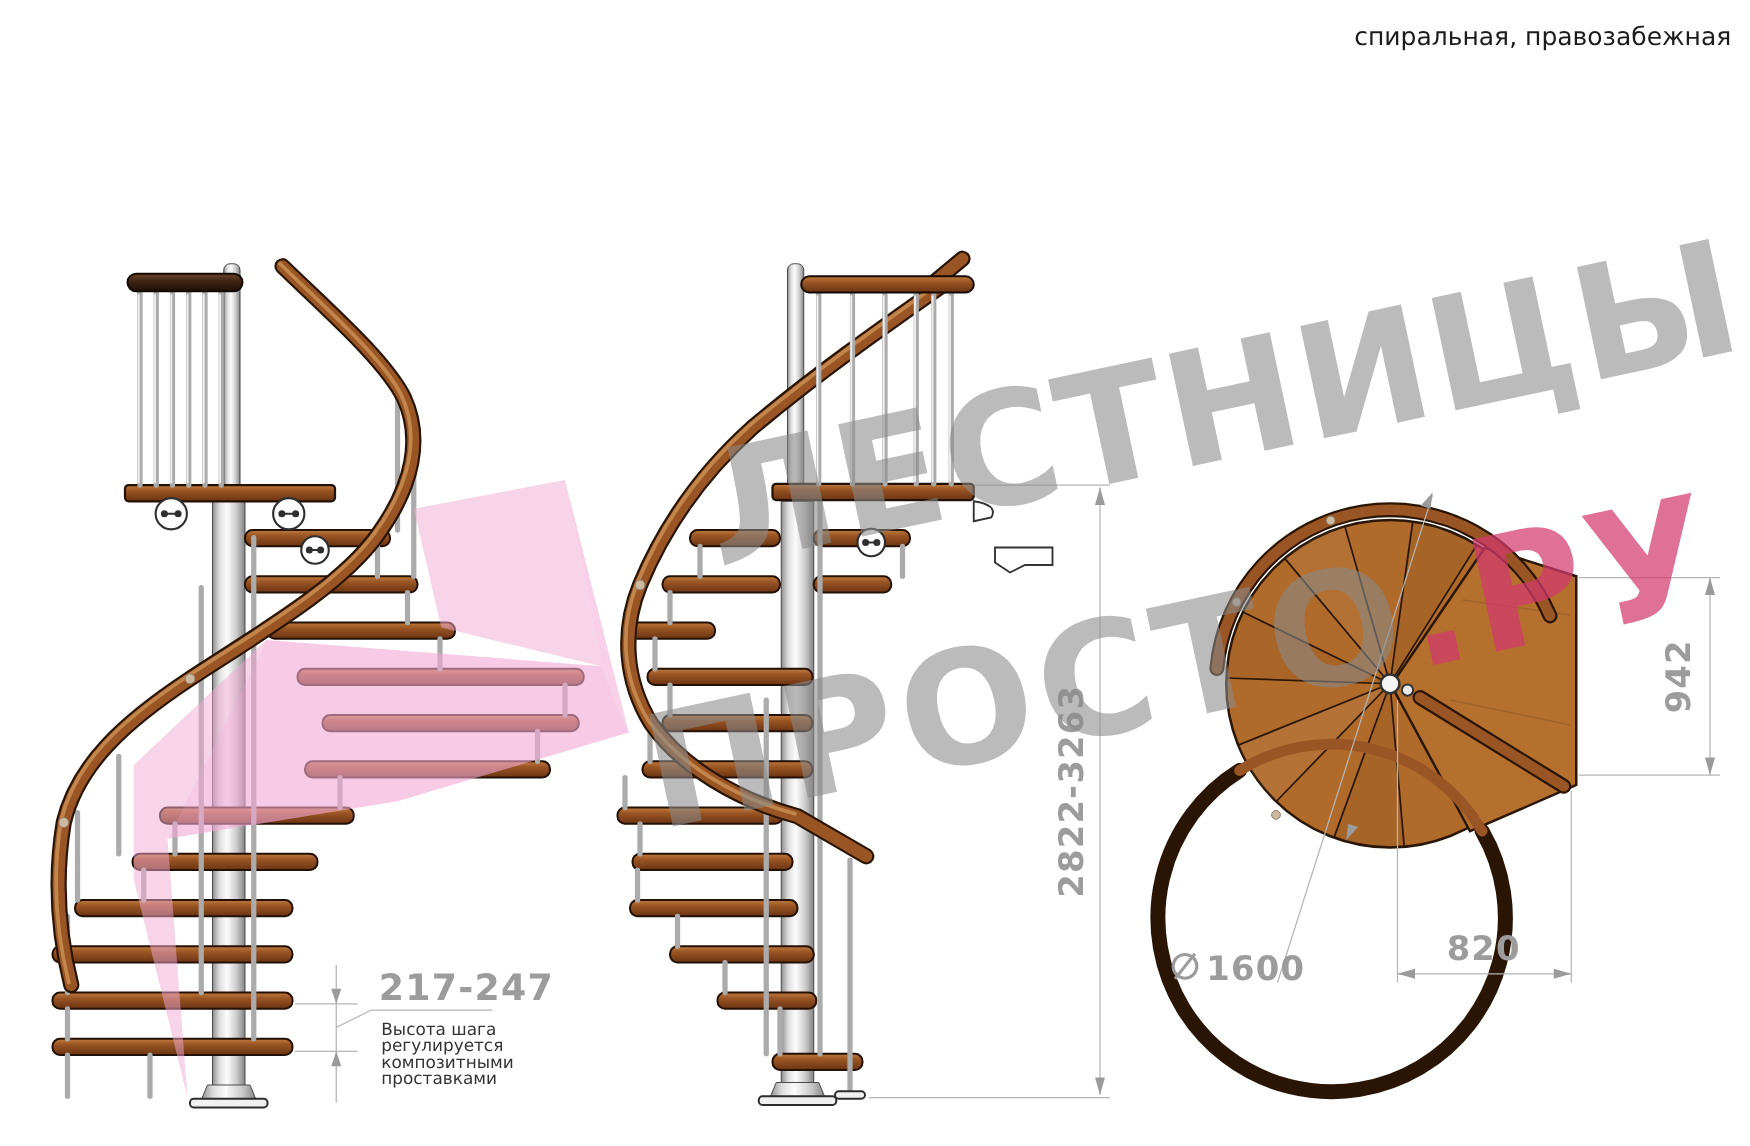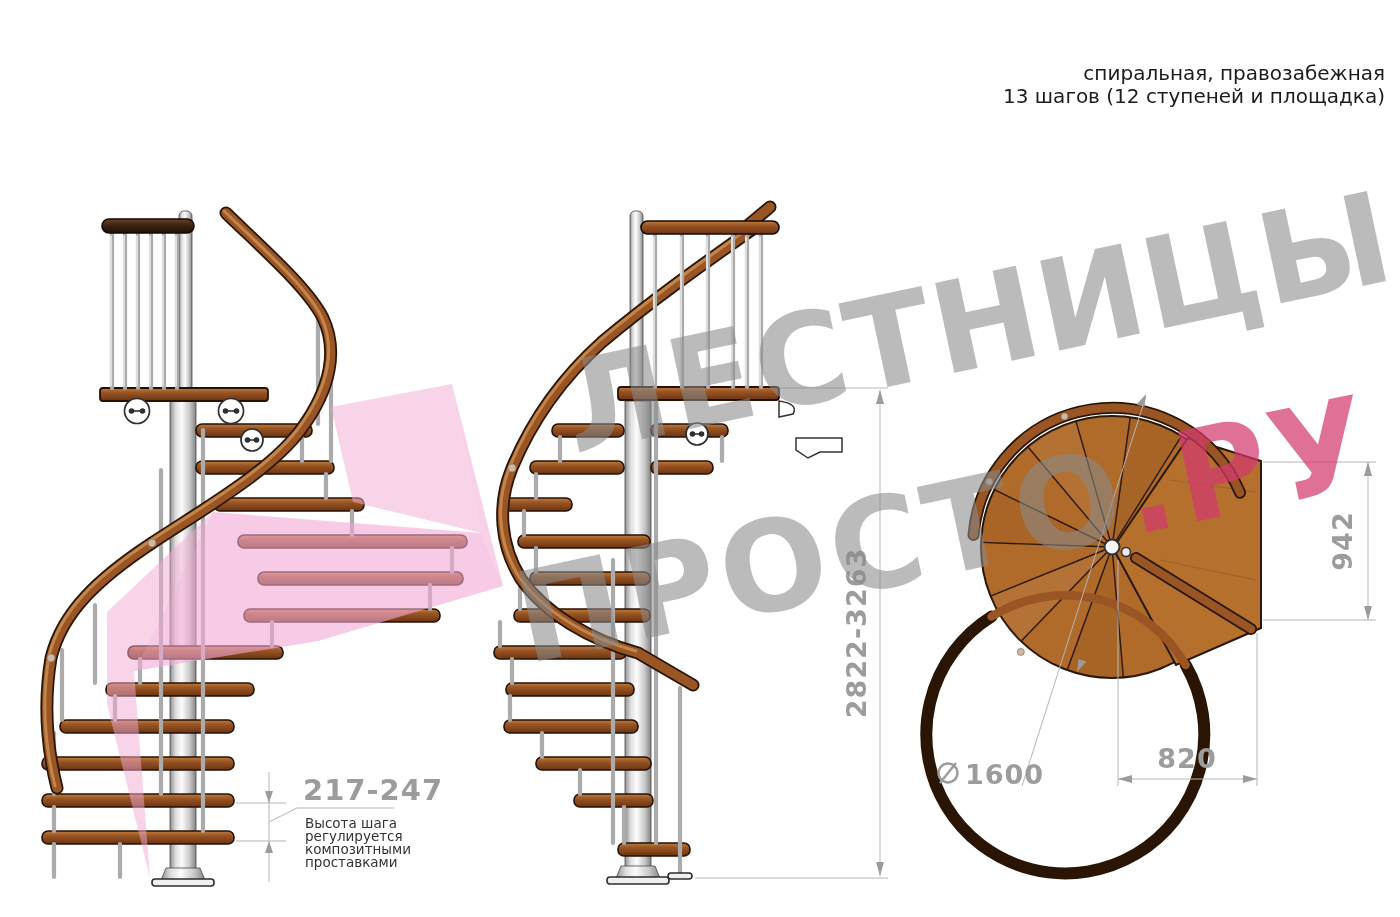--- a/index.html
+++ b/index.html
@@ -31,21 +31,21 @@
 
   .dimline{stroke:#b5b5b5;stroke-width:1;fill:none;}
   .dimarrow{fill:#9b9b9b;stroke:none;}
   .dimtext{fill:var(--dim_gray);font-size:27px;font-weight:bold;letter-spacing:1px;}
   .dimtext-big{fill:var(--dim_gray);font-size:29px;font-weight:bold;letter-spacing:1px;}
   .notetext{fill:var(--note_text);font-size:13.5px;}
   .diasym{stroke:var(--dim_gray);stroke-width:2.4;fill:none;}
 
   
   #header{position:absolute;right:15px;top:18px;text-align:right;
-          color:var(--header_text);font-size:20px;line-height:23px;margin-top:44px;}
+          color:var(--header_text);font-size:20px;line-height:23px;}
 
   
   #overlay{position:absolute;left:0;top:0;width:1400px;height:917px;pointer-events:none;}
   .wm{position:absolute;font-weight:bold;font-size:126px;letter-spacing:2px;
       color:rgba(138,138,138,0.58);transform:rotate(-12deg);transform-origin:0 0;
       white-space:nowrap;line-height:1;}
   #wm2{letter-spacing:5px;}
   .wm-pink{color:rgba(211,57,109,0.72);}
 </style>
 </head>
@@ -328,21 +328,20 @@
     <g class="diasym">
       <circle cx="948" cy="773" r="9.5"></circle>
       <line x1="940" y1="783" x2="956" y2="763"></line>
     </g>
     <text class="dimtext" x="965" y="784">1600</text>
   </g>
 </svg>
 
 <div id="header">
   <div>спиральная, правозабежная</div>
-  <div>13 шагов (12 ступеней и площадка)</div>
 </div>
 
 <div id="overlay">
   <svg width="1400" height="917" viewBox="0 0 1400 917">
     <g fill="var(--arrow_pink)">
       <polygon points="331,407 452,384 481,533 353,502" opacity="0.5"></polygon>
       <polygon points="452,384 503,586 481,533" opacity="0.55"></polygon>
       <polygon points="213,512 481,533 503,586 318,641 134,671" opacity="0.6"></polygon>
       <polygon points="107,612 213,512 134,671 150,878 107,704" opacity="0.5"></polygon>
     </g>

